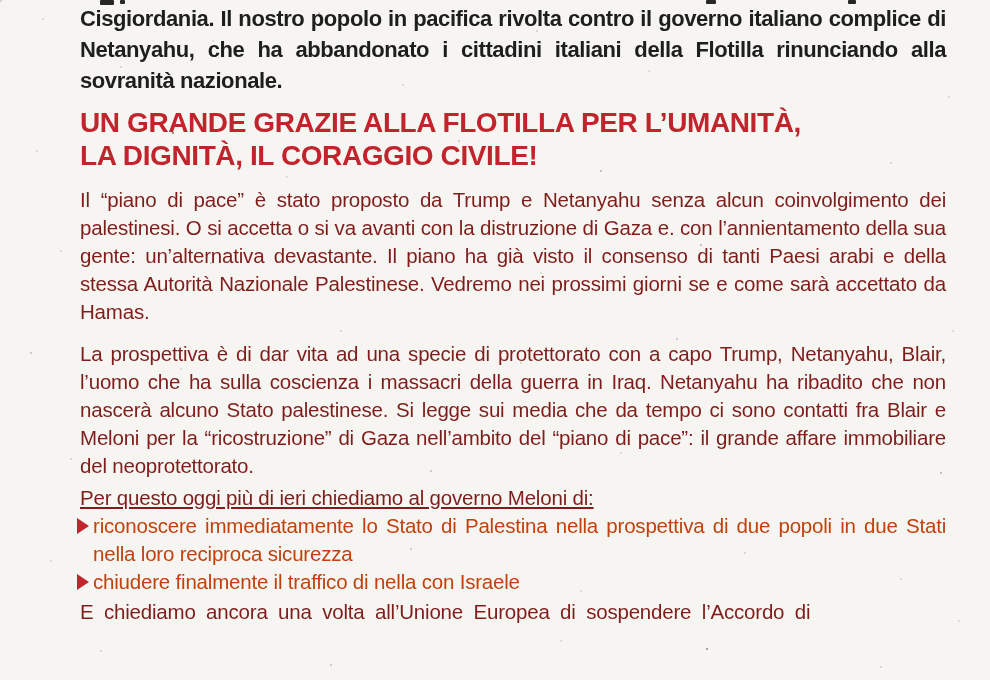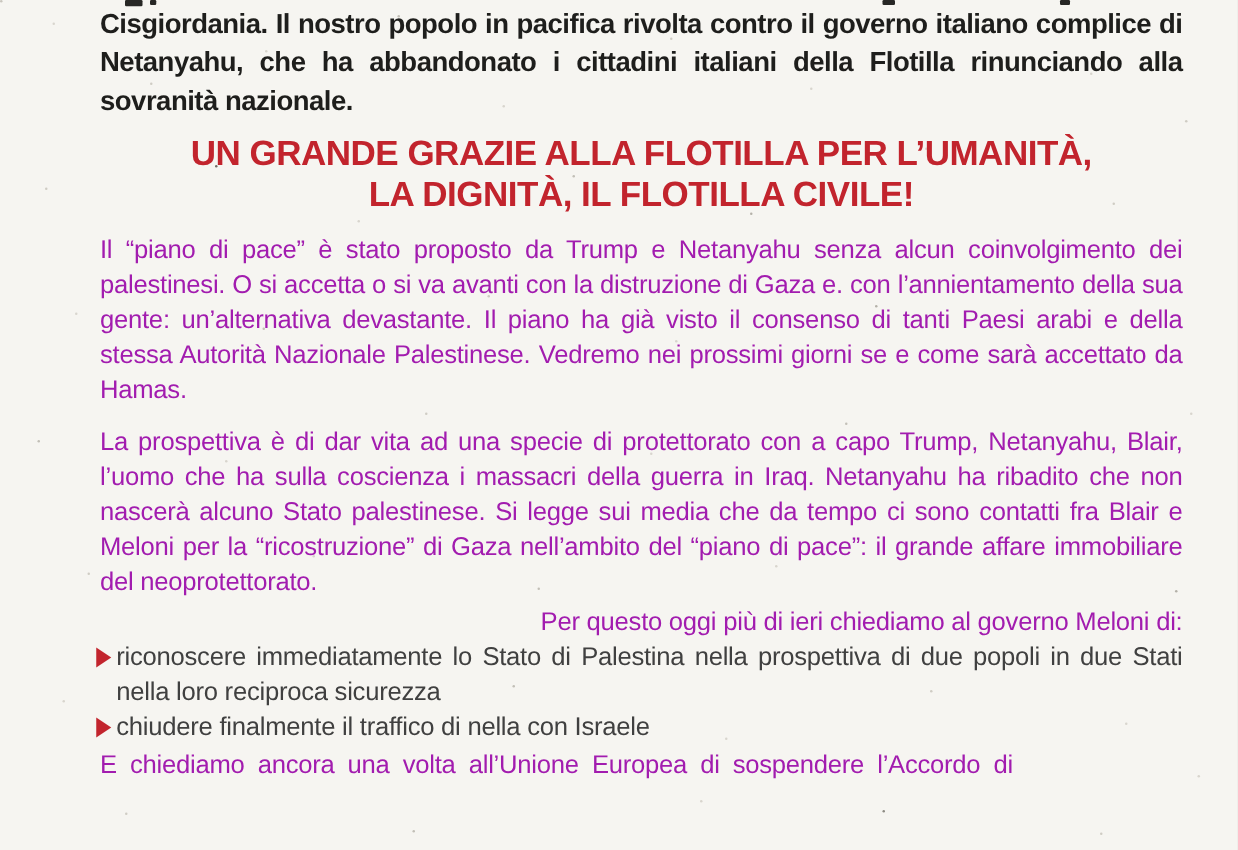--- a/index.html
+++ b/index.html
@@ -64,48 +64,47 @@
     text-align: justify;
   }
 
   .headline {
     margin: 10px 0 0 0;
     font-size: 28px;
     font-weight: 700;
     line-height: 33px;
     letter-spacing: -0.4px;
     color: #c2242d;
-    text-align: center;
   }
   .headline .hl { display: block; }
 
   .body {
     margin: 14px 0 0 0;
     font-size: 20.5px;
     font-weight: 400;
     line-height: 28px;
     letter-spacing: -0.2px;
-    color: #a21caf;
+    color: #7f1d1d;
     text-align: justify;
   }
 
-  .demands-intro { margin-top: 4px; text-align: right; }
+  .demands-intro { margin-top: 4px; text-align: left; text-decoration: underline; }
 
   .demands {
     list-style: none;
     margin: 0;
     padding: 0;
   }
   .demands li {
     position: relative;
     padding-left: 13px;
     font-size: 20.5px;
     line-height: 28px;
     letter-spacing: -0.2px;
-    color: #404040;
+    color: #c2410c;
     text-align: justify;
   }
   .arrow {
     position: absolute;
     left: -3px;
     top: 6px;
     width: 0; height: 0;
     border-left: 12px solid #c2242d;
     border-top: 8px solid transparent;
     border-bottom: 8px solid transparent;
@@ -128,21 +127,21 @@
   <div class="frag frag-b"></div>
   <div class="frag frag-c"></div>
   <div class="frag frag-d"></div>
 
   <div class="column">
 
     <p class="intro">Cisgiordania. Il nostro popolo in pacifica rivolta contro il governo italiano complice di Netanyahu, che ha abbandonato i cittadini italiani della Flotilla rinunciando alla sovranità nazionale.</p>
 
     <h1 class="headline">
       <span class="hl">UN GRANDE GRAZIE ALLA FLOTILLA PER L’UMANITÀ,</span>
-      <span class="hl">LA DIGNITÀ, IL FLOTILLA CIVILE!</span>
+      <span class="hl">LA DIGNITÀ, IL CORAGGIO CIVILE!</span>
     </h1>
 
     <p class="body">Il “piano di pace” è stato proposto da Trump e Netanyahu senza alcun coinvolgimento dei palestinesi. O si accetta o si va avanti con la distruzione di Gaza e. con l’annientamento della sua gente: un’alternativa devastante. Il piano ha già visto il consenso di tanti Paesi arabi e della stessa Autorità Nazionale Palestinese. Vedremo nei prossimi giorni se e come sarà accettato da Hamas.</p>
 
     <p class="body">La prospettiva è di dar vita ad una specie di protettorato con a capo Trump, Netanyahu, Blair, l’uomo che ha sulla coscienza i massacri della guerra in Iraq. Netanyahu ha ribadito che non nascerà alcuno Stato palestinese. Si legge sui media che da tempo ci sono contatti fra Blair e Meloni per la “ricostruzione” di Gaza nell’ambito del “piano di pace”: il grande affare immobiliare del neoprotettorato.</p>
 
     <p class="body demands-intro">Per questo oggi più di ieri chiediamo al governo Meloni di:</p>
 
     <ul class="demands">
       <li>

